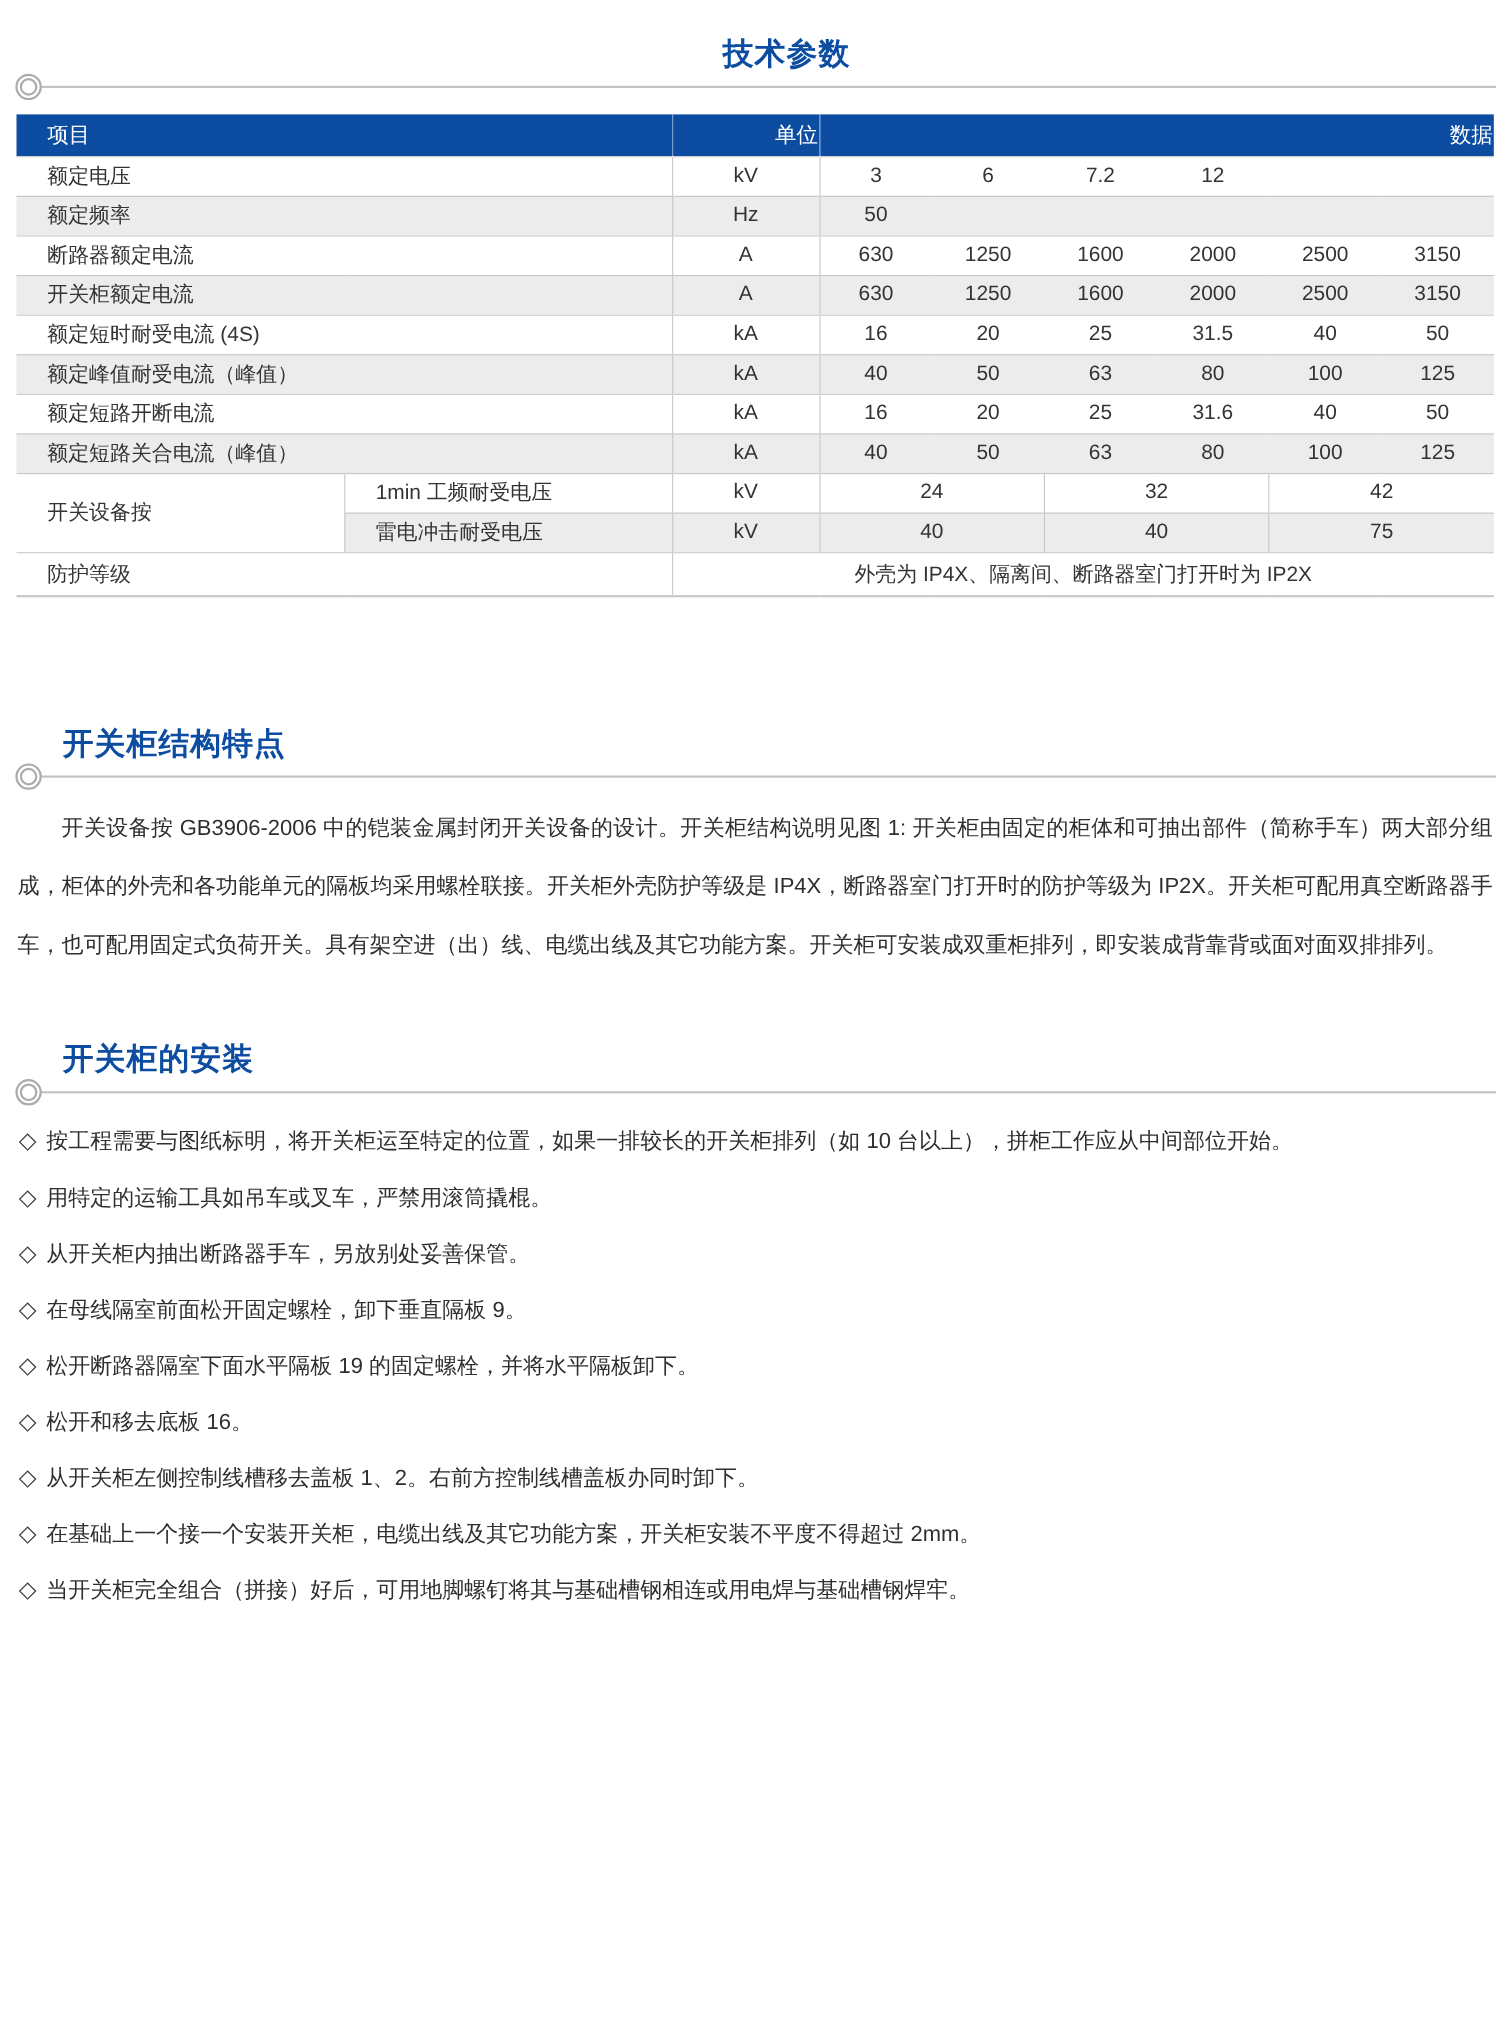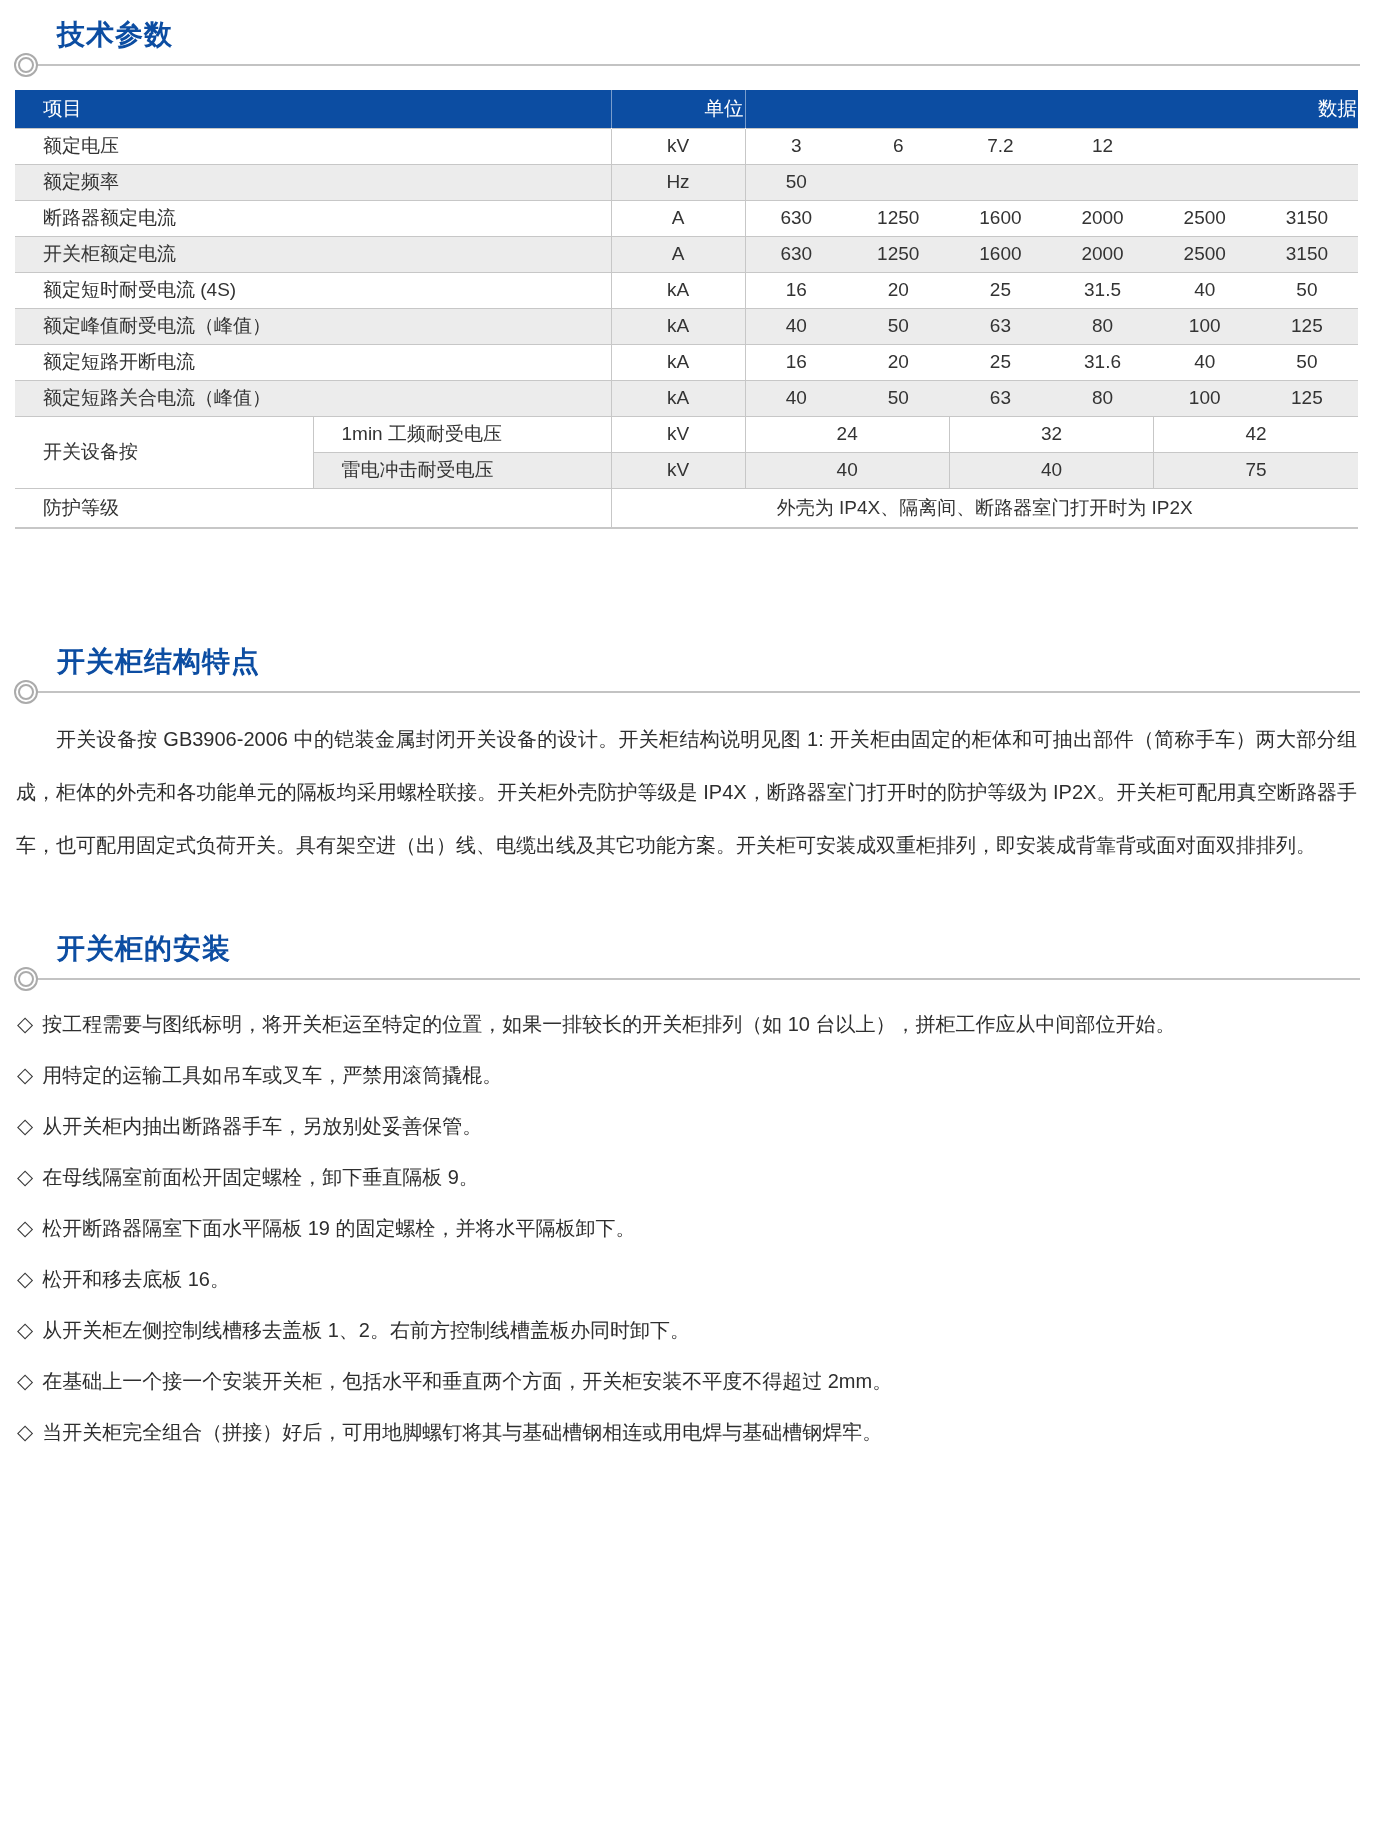--- a/index.html
+++ b/index.html
@@ -130,21 +130,21 @@
     white-space:nowrap;
   }
   .mt-s2{margin-top:116px;}
   .mt-s3{margin-top:60px;}
 </style>
 </head>
 <body>
 
 <div class="page">
 
-  <div class="sec-head" style="padding-top:18px;">
+  <div class="sec-head" style="padding-top:32px;text-align:center;">
     <h1 class="sec-title">技术参数</h1>
     <div class="sec-rule">
       <span class="sec-ring"></span>
     </div>
   </div>
 
 
   <table class="params">
     <colgroup>
       <col style="width:298px">
@@ -284,17 +284,17 @@
   </div>
 
   <ul class="install-list">
     <li><span class="dia">◇</span><span>按工程需要与图纸标明，将开关柜运至特定的位置，如果一排较长的开关柜排列（如 10 台以上），拼柜工作应从中间部位开始。</span></li>
     <li><span class="dia">◇</span><span>用特定的运输工具如吊车或叉车，严禁用滚筒撬棍。</span></li>
     <li><span class="dia">◇</span><span>从开关柜内抽出断路器手车，另放别处妥善保管。</span></li>
     <li><span class="dia">◇</span><span>在母线隔室前面松开固定螺栓，卸下垂直隔板 9。</span></li>
     <li><span class="dia">◇</span><span>松开断路器隔室下面水平隔板 19 的固定螺栓，并将水平隔板卸下。</span></li>
     <li><span class="dia">◇</span><span>松开和移去底板 16。</span></li>
     <li><span class="dia">◇</span><span>从开关柜左侧控制线槽移去盖板 1、2。右前方控制线槽盖板办同时卸下。</span></li>
-    <li><span class="dia">◇</span><span>在基础上一个接一个安装开关柜，包括水平和垂直两个方面，开关柜安装不平度不得超过 2mm。</span></li>
+    <li><span class="dia">◇</span><span>在基础上一个接一个安装开关柜，电缆出线及其它功能方案，开关柜安装不平度不得超过 2mm。</span></li>
     <li><span class="dia">◇</span><span>当开关柜完全组合（拼接）好后，可用地脚螺钉将其与基础槽钢相连或用电焊与基础槽钢焊牢。</span></li>
   </ul>
 
 </div>
 
 </body></html>

